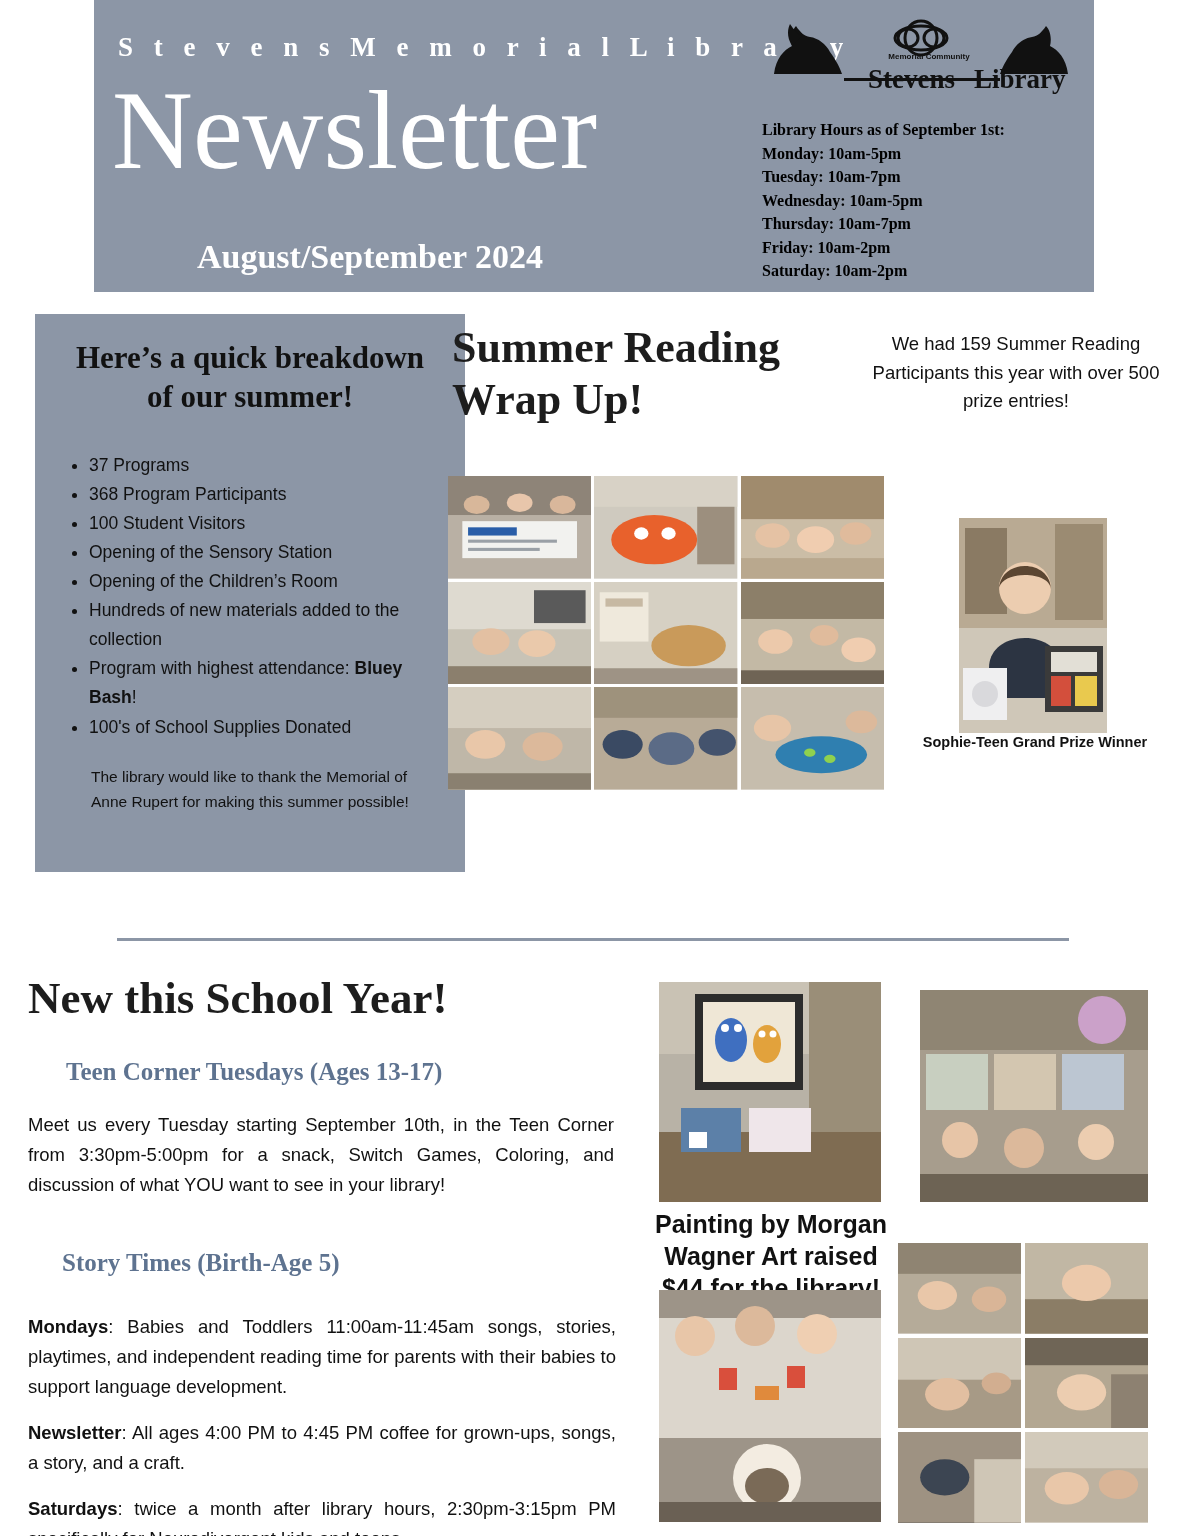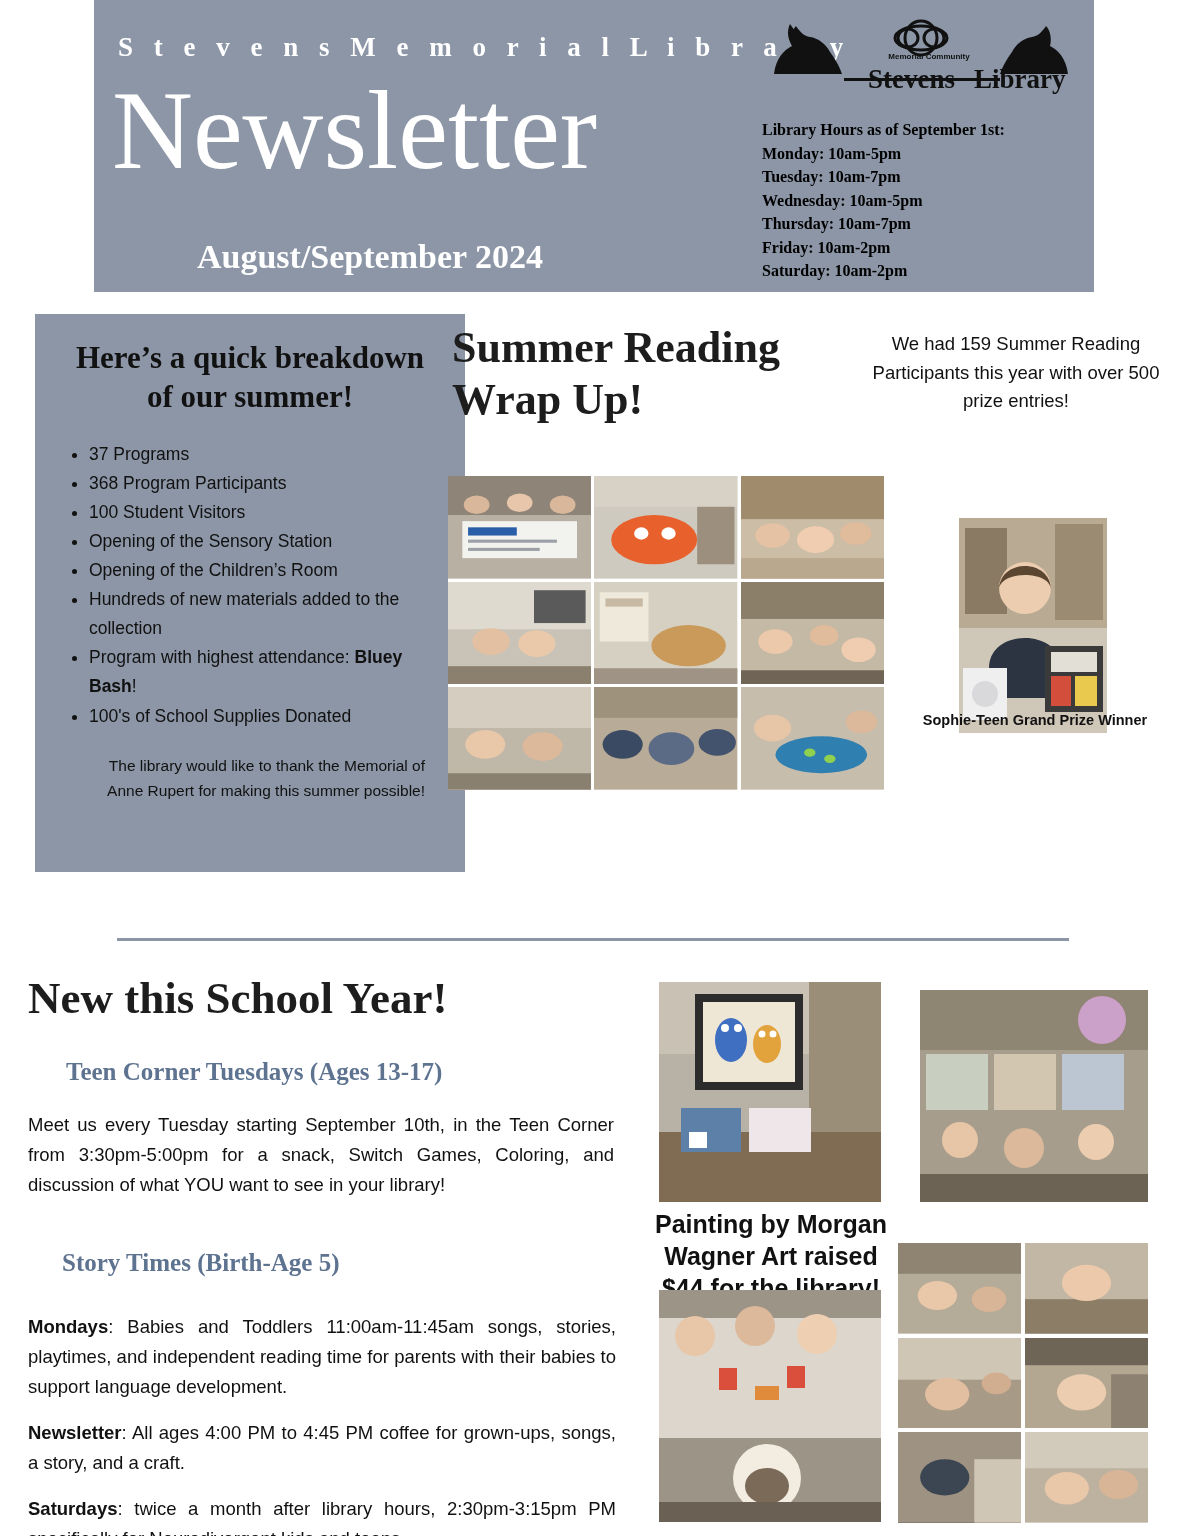--- a/index.html
+++ b/index.html
@@ -112,33 +112,33 @@
     margin: 0;
     padding: 24px 34px 0 34px;
     font-family: "Liberation Serif", serif;
     font-size: 31px;
     line-height: 1.26;
     text-align: center;
     font-weight: bold;
     color: #111;
   }
   .breakdown ul {
-    margin: 24px 0 0 0;
+    margin: 35px 0 0 0;
     padding: 0 22px 0 54px;
     list-style: disc;
   }
   .breakdown li {
     font-size: 17.5px;
     line-height: 1.66;
     color: #111;
   }
   .breakdown li b { font-weight: bold; }
   .thanks {
     margin: 22px 40px 0 56px;
-    text-align: right;
+    text-align: left;
     font-size: 15.5px;
     line-height: 1.65;
     color: #111;
   }
 
   
   .srw-title {
     position: absolute;
     left: 452px;
     top: 322px;
@@ -179,21 +179,21 @@
     position: absolute;
     left: 959px;
     top: 518px;
     width: 148px;
     height: 215px;
     overflow: hidden;
   }
   .winner-caption {
     position: absolute;
     left: 890px;
-    top: 712px;
+    top: 734px;
     width: 290px;
     text-align: center;
     font-size: 14.5px;
     font-weight: bold;
     color: #111;
   }
 
   
   .divider {
     position: absolute;

